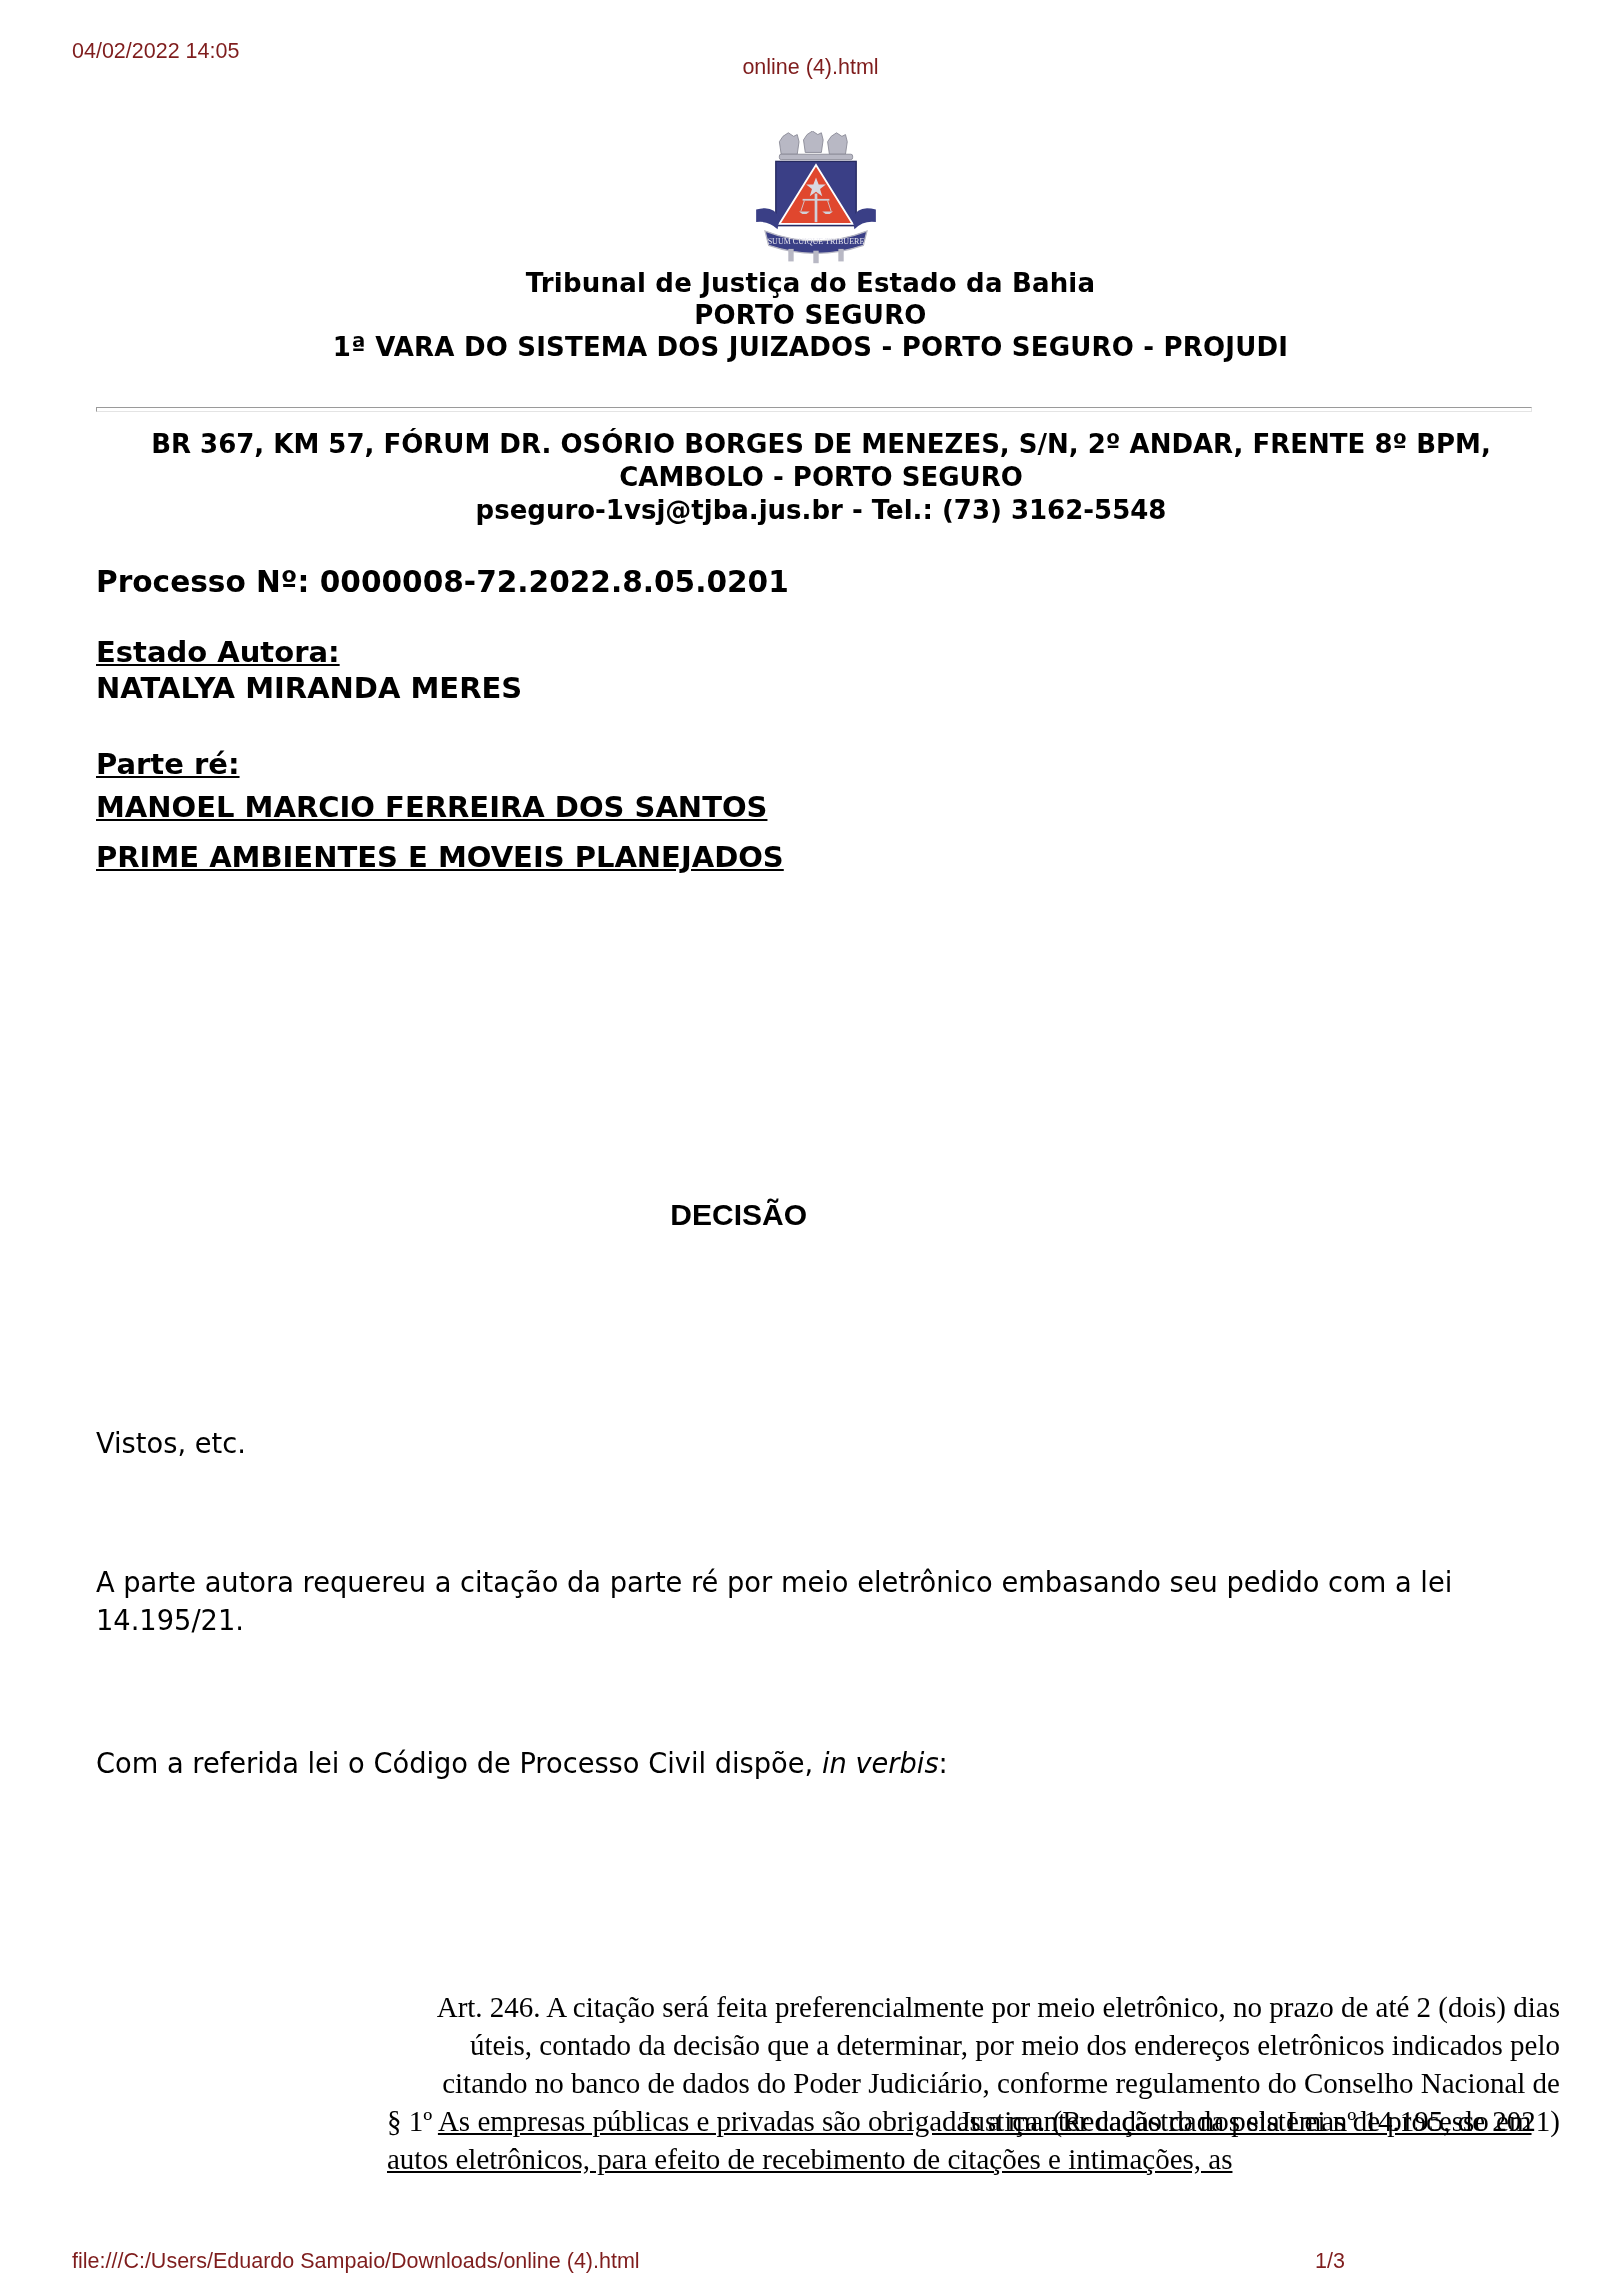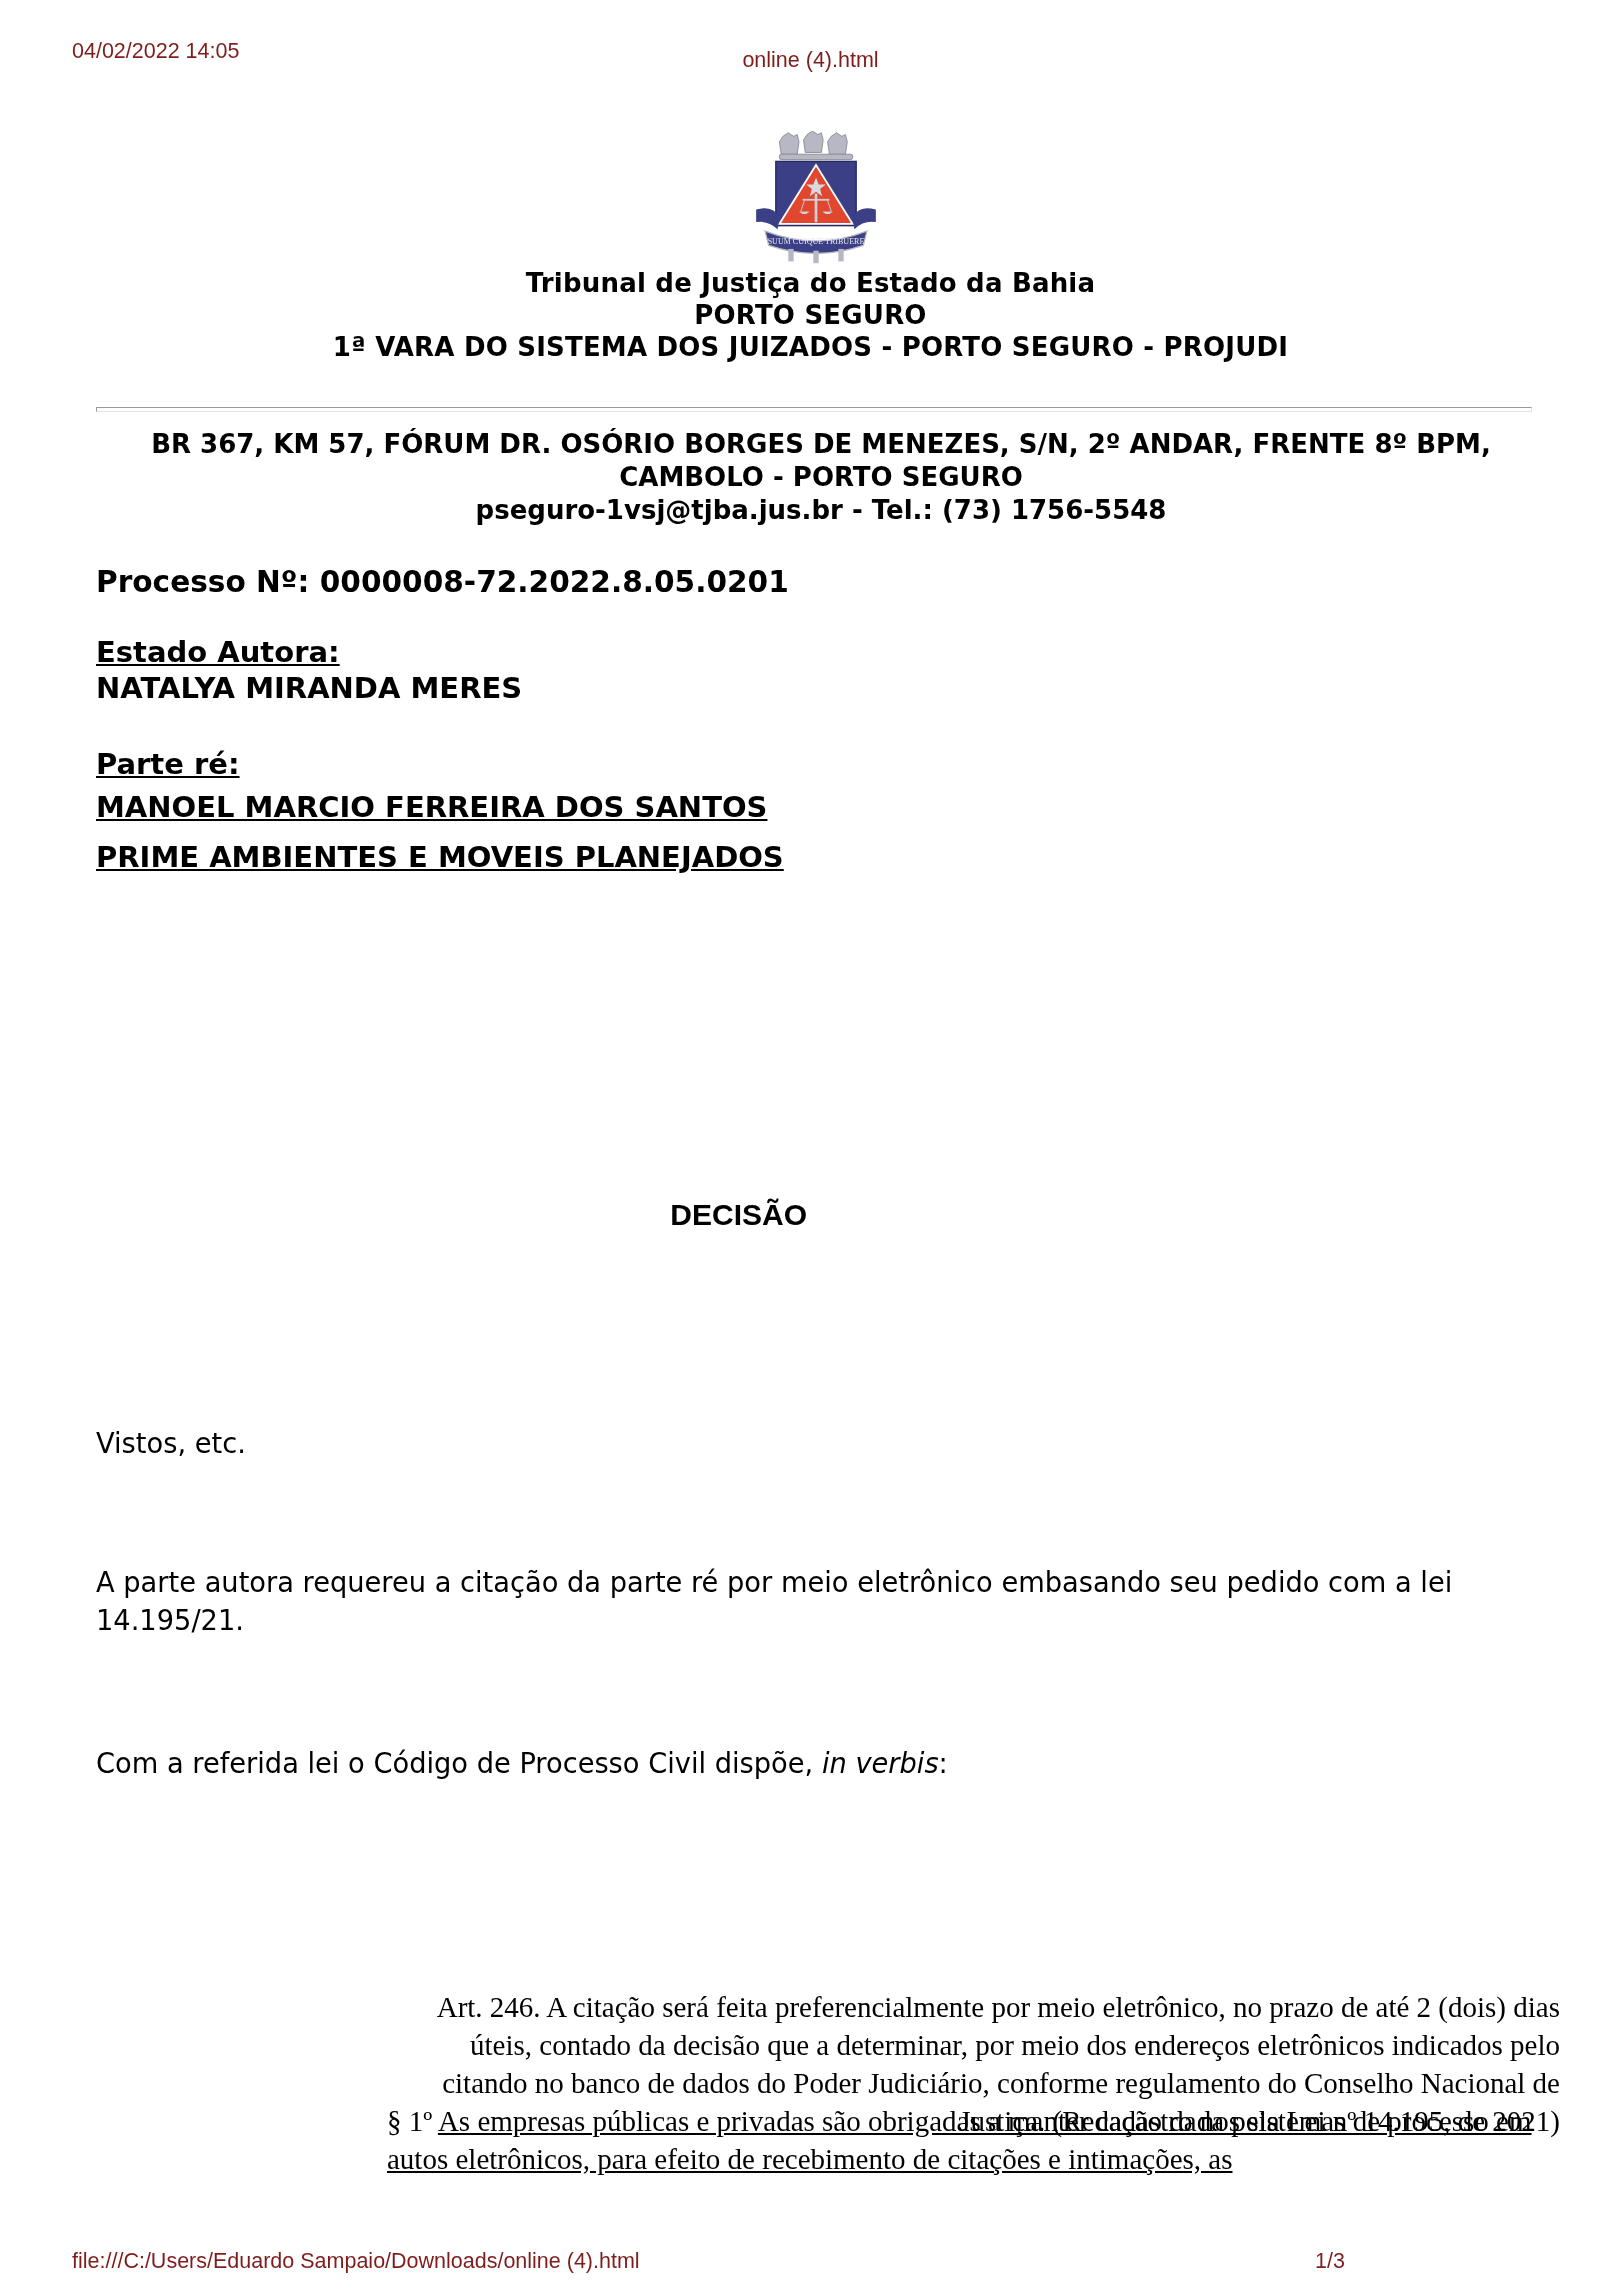--- a/index.html
+++ b/index.html
@@ -19,21 +19,21 @@
     position: absolute;
     left: 0;
     width: 1621px;
     font-family: "Liberation Sans", sans-serif;
     font-size: 21.5px;
     color: #7f1d1d;
   }
   .print-header { top: 39px; height: 27px; }
   .print-footer { top: 2270px; height: 27px; }
   .ph-left { position: absolute; left: 72px; top: 0; }
-  .ph-center { position: absolute; left: 0; width: 1621px; text-align: center; top: 9px; }
+  .ph-center { position: absolute; left: 0; width: 1621px; text-align: center; top: 16px; }
   .pf-left { position: absolute; left: 72px; top: -21.5px; }
   .pf-right { position: absolute; right: 276px; top: -21.5px; }
 
   .page { position: absolute; left: 0; top: 0; width: 1621px; }
 
   .crest {
     position: absolute;
     left: 749px;
     top: 131px;
     width: 134px;
@@ -195,21 +195,21 @@
     <div>Tribunal de Justiça do Estado da Bahia</div>
     <div>PORTO SEGURO</div>
     <div>1ª VARA DO SISTEMA DOS JUIZADOS - PORTO SEGURO - PROJUDI</div>
   </div>
 
   <div class="hr-rule"></div>
 
   <div class="address">
     <div>BR 367, KM 57, FÓRUM DR. OSÓRIO BORGES DE MENEZES, S/N, 2º ANDAR, FRENTE 8º BPM,</div>
     <div>CAMBOLO - PORTO SEGURO</div>
-    <div>pseguro-1vsj@tjba.jus.br - Tel.: (73) 1756-5548</div>
+    <div>pseguro-1vsj@tjba.jus.br - Tel.: (73) 3162-5548</div>
   </div>
 
   <div class="processo">
     <span>Processo Nº:</span>
     <span>0000008-72.2022.8.05.0201</span>
   </div>
 
   <div class="party-block autora">
     <div class="party-label">Estado Autora:</div>
     <div class="party-value">NATALYA MIRANDA MERES</div>

